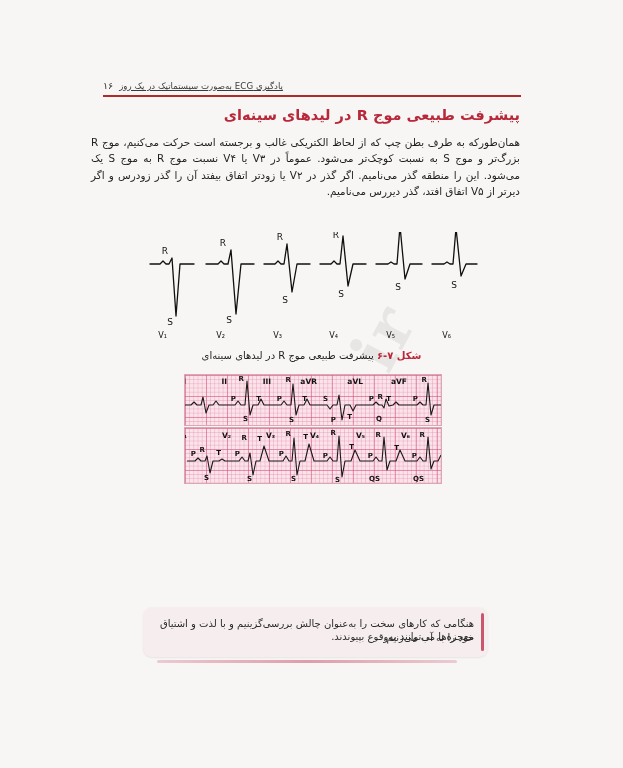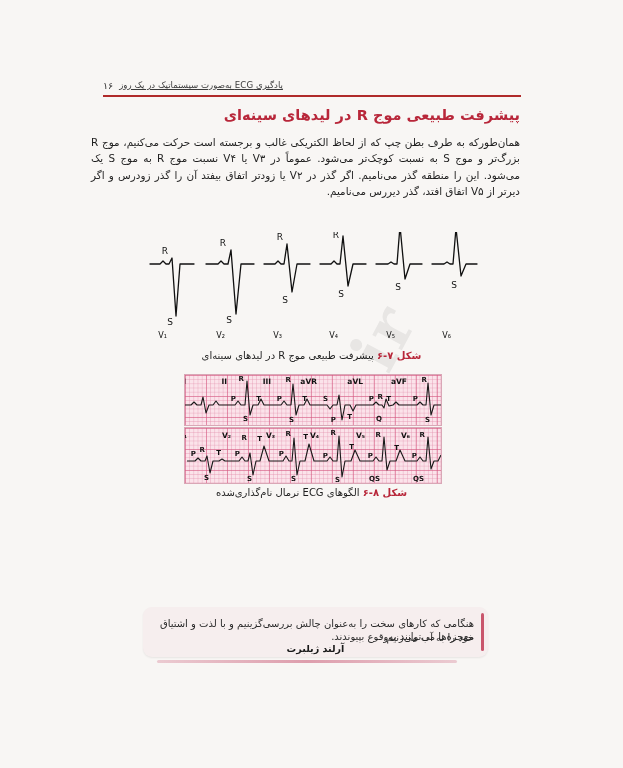--- a/index.html
+++ b/index.html
@@ -10,21 +10,21 @@
     overflow:hidden;
     position:relative;
   }
   .page{
     position:absolute;inset:0;
     background:#f8f6f4;
   }
   
   .header-row{
     position:absolute;top:80px;right:103px;left:103px;
-    display:flex;flex-direction:row-reverse;justify-content:flex-start;align-items:flex-start;
+    display:flex;flex-direction:row-reverse;justify-content:flex-start;align-items:flex-end;
     gap:6px;
     direction:rtl;
   }
   .header-num{
     font-size:9.5px;color:#2c2c2c;letter-spacing:.2px;
   }
   .header-title{
     font-size:8.6px;color:#3a3a3a;letter-spacing:.1px;text-decoration:underline;
   }
   .header-rule{
@@ -263,26 +263,21 @@
         <text class="ecg-txt" x="196" y="9">R</text>
         <text class="ecg-txt" x="195" y="53">QS</text>
         <text class="ecg-txt" x="214" y="22">T</text>
         <text class="ecg-txt" x="232" y="30">P</text>
         <text class="ecg-txt" x="240" y="9">R</text>
         <text class="ecg-txt" x="239" y="53">QS</text>
       </g>
     </svg>
   </div>
 
-  <div class="fig-caption" id="cap86">
-    <span class="capnum">شکل ۸-۶</span>
-    <span>الگوهای ECG نرمال نام‌گذاری‌شده</span>
-  </div>
 
   <div class="quotebox">
     <div class="quote-accent"></div>
     <div class="quote-text">هنگامی که کارهای سخت را به‌عنوان چالش بررسی‌گزینیم و با لذت و اشتیاق خود را به آب می‌زنیم،</div>
     <div class="quote-text" style="top:23px;">معجزه‌ها می‌توانند به‌وقوع بپیوندند.</div>
-    <div class="quote-author">آرلند ژیلبرت</div>
     <div class="quote-underline"></div>
   </div>
 
 </div>
 
 </body></html>

